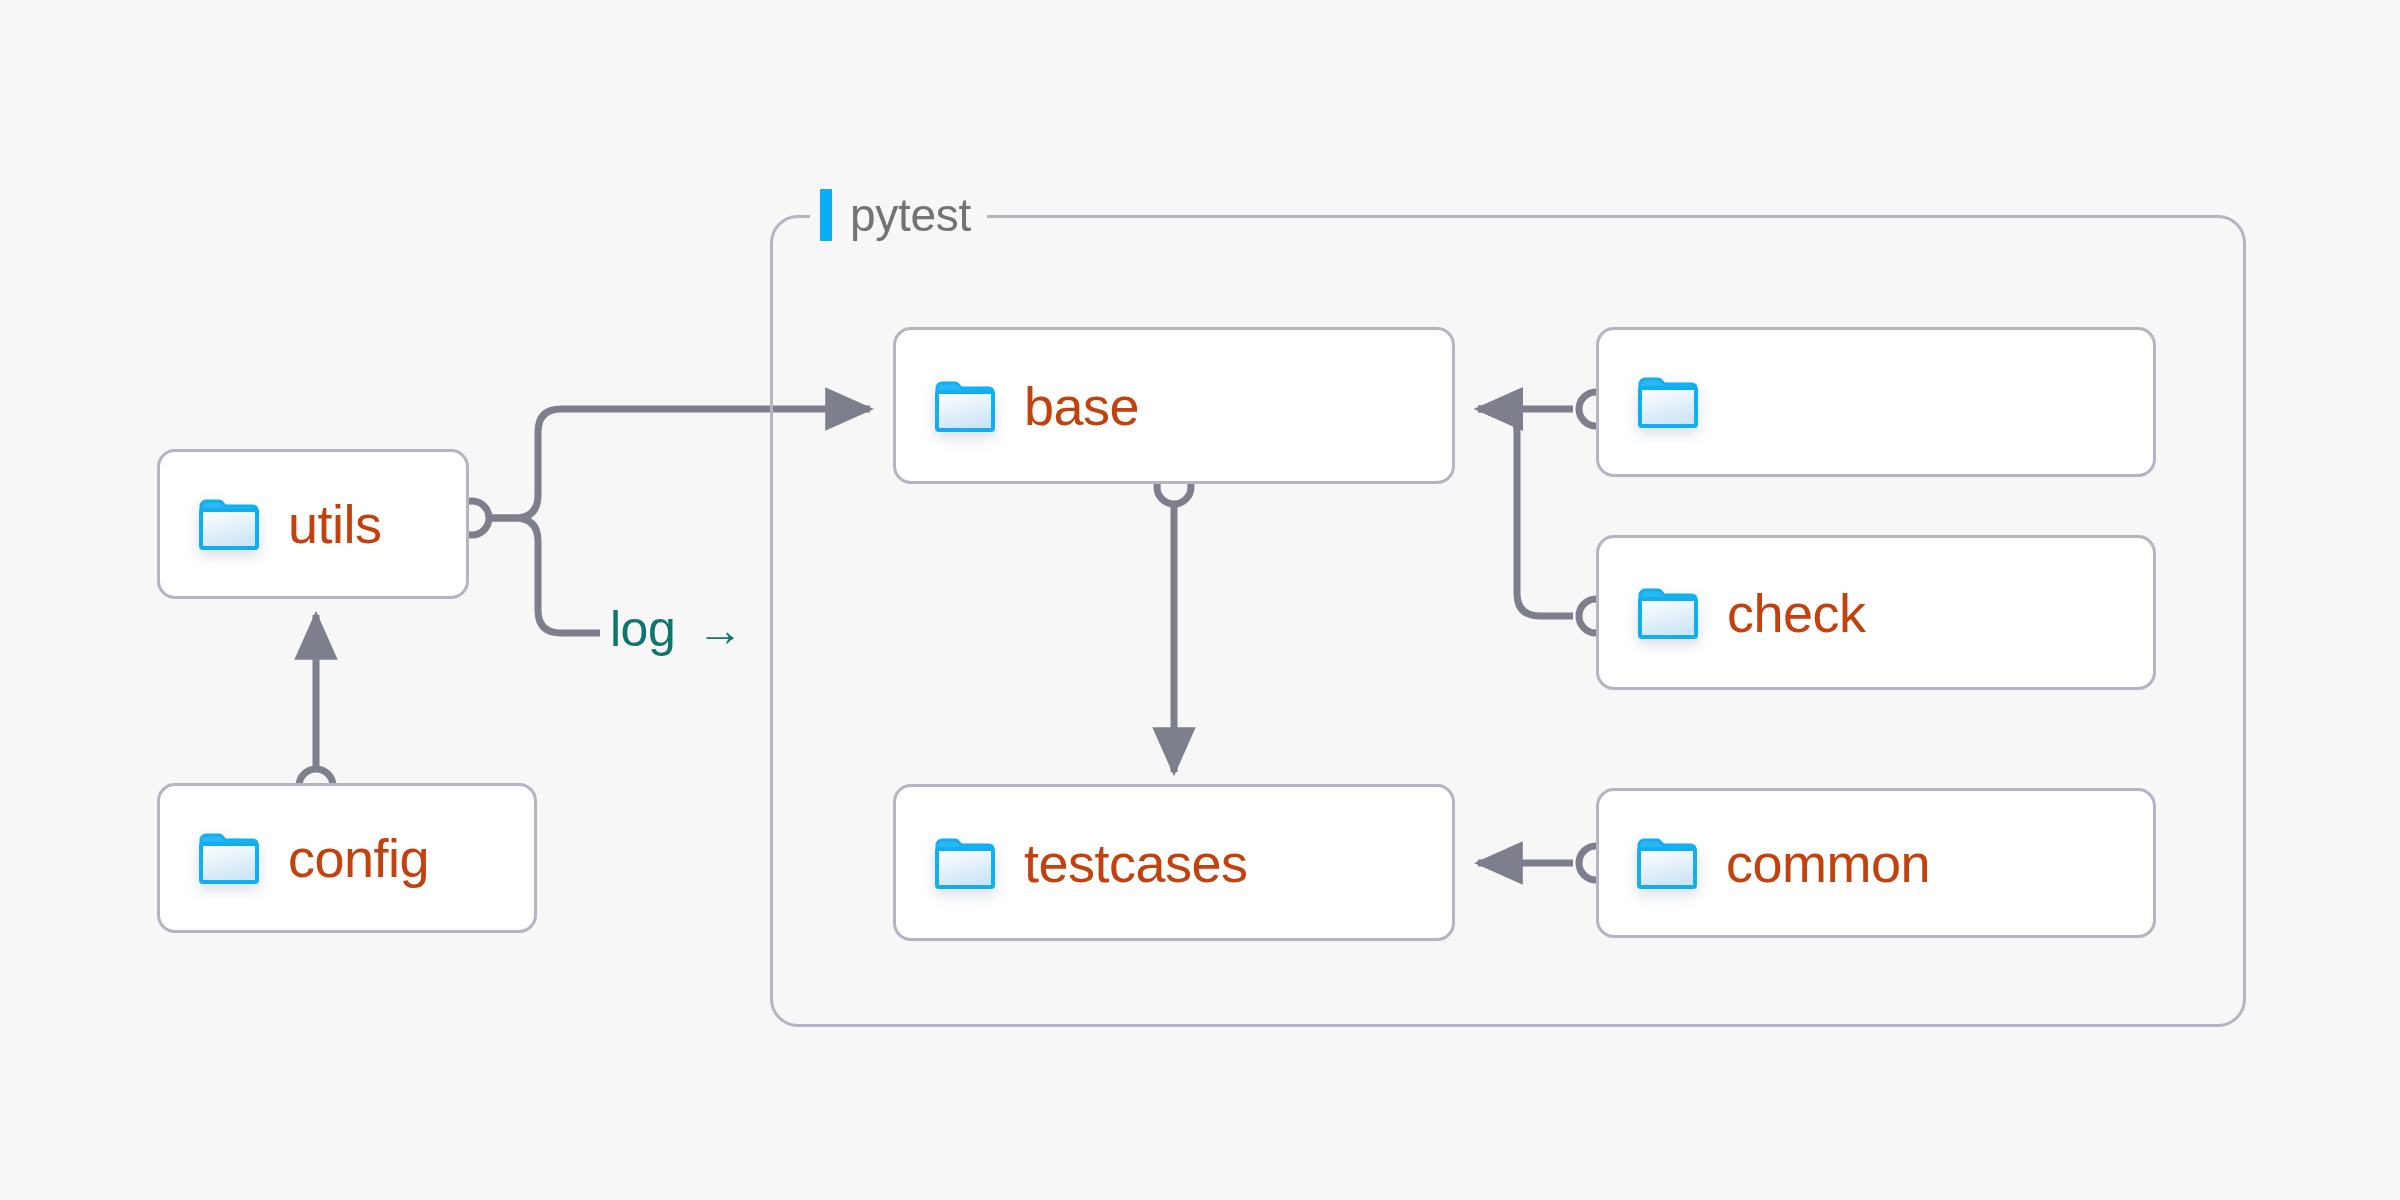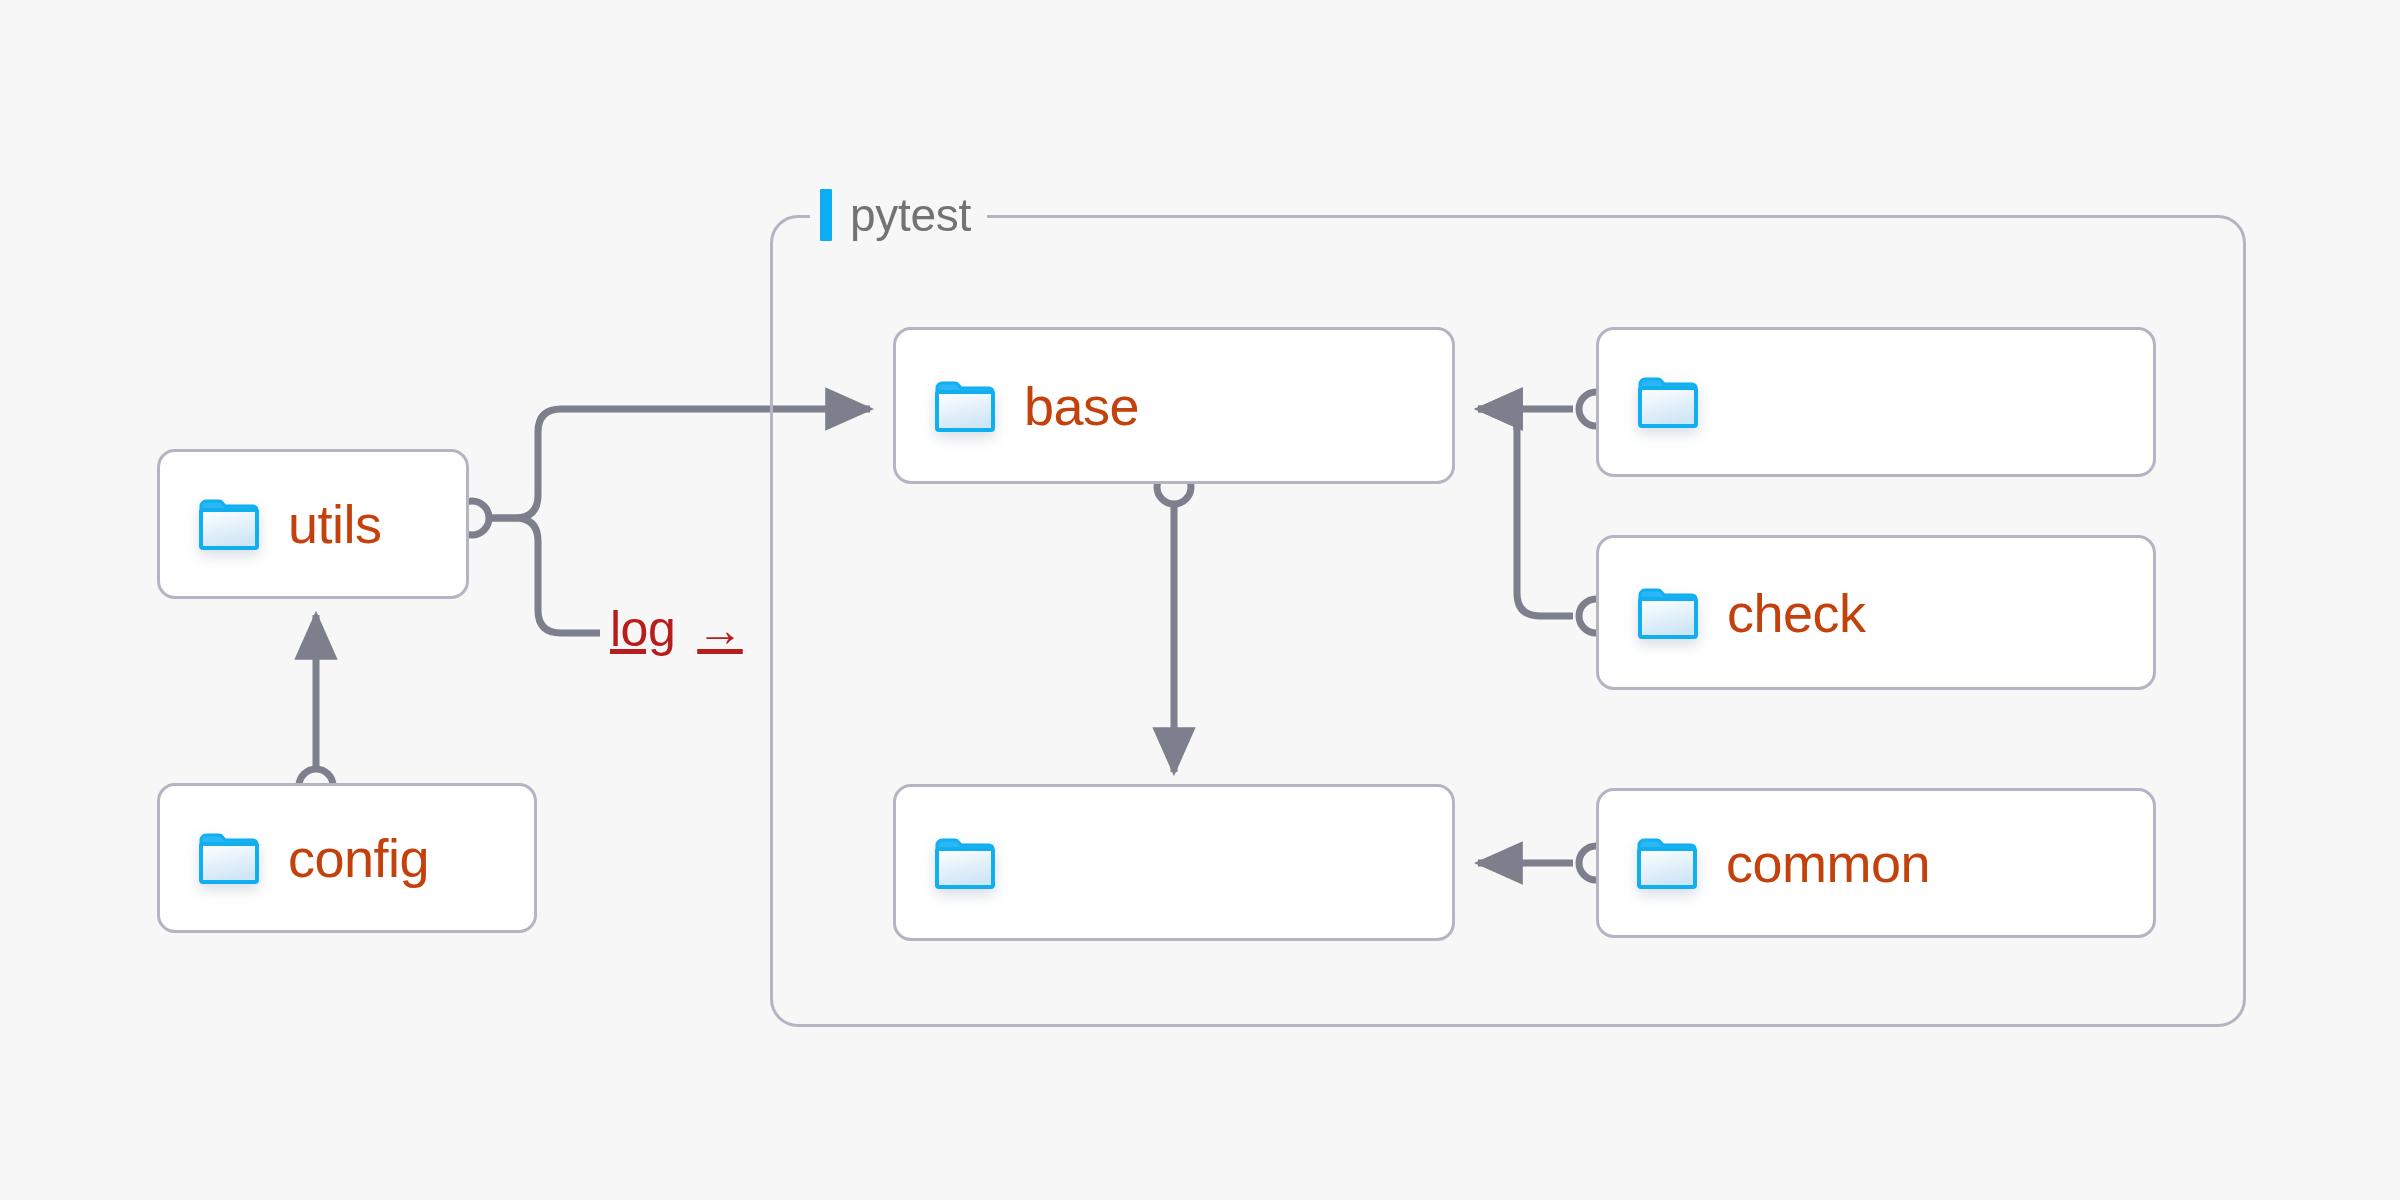--- a/index.html
+++ b/index.html
@@ -88,25 +88,24 @@
     left: 0; top: 0;
     width: 2400px;
     height: 1200px;
     pointer-events: none;
   }
 
   
   .edge-label {
     position: absolute;
     font-size: 50px;
-    color: #b91c1c;
+    color: #0f766e;
     line-height: 1;
     white-space: nowrap;
     letter-spacing: -0.5px;
-    text-decoration: underline;
   }
 </style>
 </head>
 <body>
 
 <div id="canvas">
 
   <svg id="edges" viewBox="0 0 2400 1200" xmlns="http://www.w3.org/2000/svg">
     <defs>
       <marker id="arrowhead" markerWidth="7" markerHeight="7" refX="6.4" refY="3.5" orient="auto" markerUnits="strokeWidth">
@@ -198,20 +197,21 @@
             <defs>
               <linearGradient id="fgrad4" x1="0" y1="0" x2="0.35" y2="1">
                 <stop offset="0%" stop-color="#ffffff"></stop>
                 <stop offset="100%" stop-color="#cfe6f6"></stop>
               </linearGradient>
             </defs>
             <path d="M3 9 a5 5 0 0 1 5-5 h13 a4 4 0 0 1 3.2 1.6 L27 9 h28 a4 4 0 0 1 4 4 v5 H3 Z" fill="#2bb6f5" stroke="#11aef0" stroke-width="3" stroke-linejoin="round"></path>
             <rect x="3" y="13" width="56" height="38" rx="2" fill="url(#fgrad4)" stroke="#11aef0" stroke-width="4"></rect>
           </svg>
         </span>
+        <span class="node-label">testcases</span>
       </div>
       <div class="node" style="left: 1596px; top: 327px; width: 560px; height: 150px;">
         <span class="folder-icon">
           <svg viewBox="0 0 62 54" xmlns="http://www.w3.org/2000/svg">
             <defs>
               <linearGradient id="fgrad5" x1="0" y1="0" x2="0.35" y2="1">
                 <stop offset="0%" stop-color="#ffffff"></stop>
                 <stop offset="100%" stop-color="#cfe6f6"></stop>
               </linearGradient>
             </defs>

